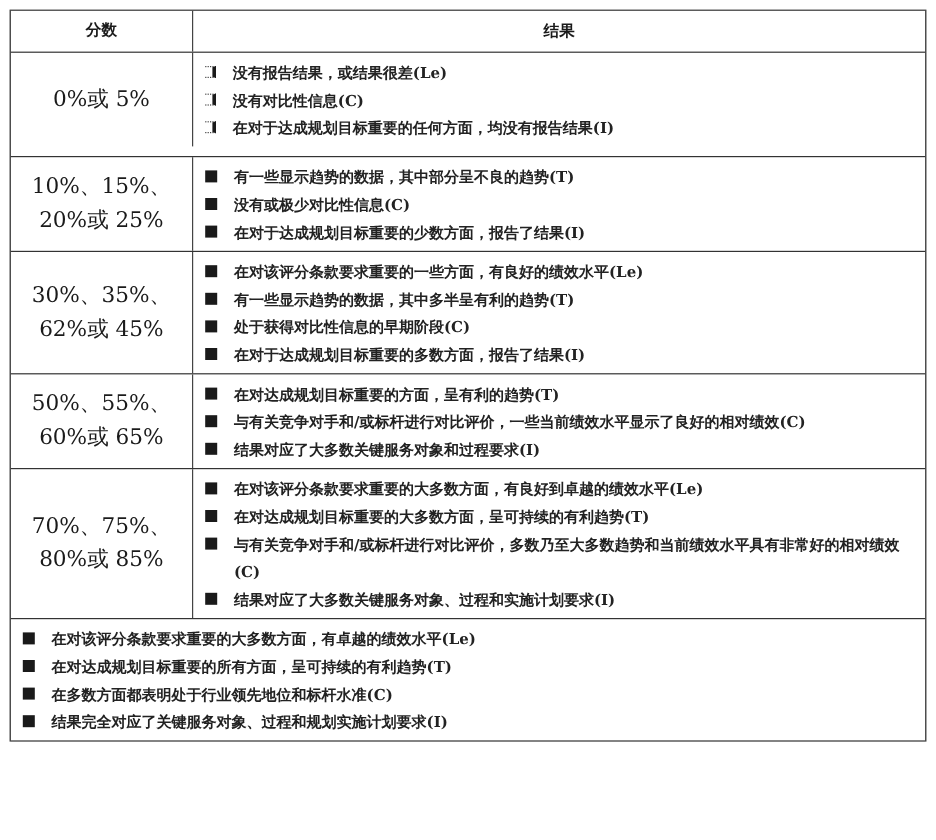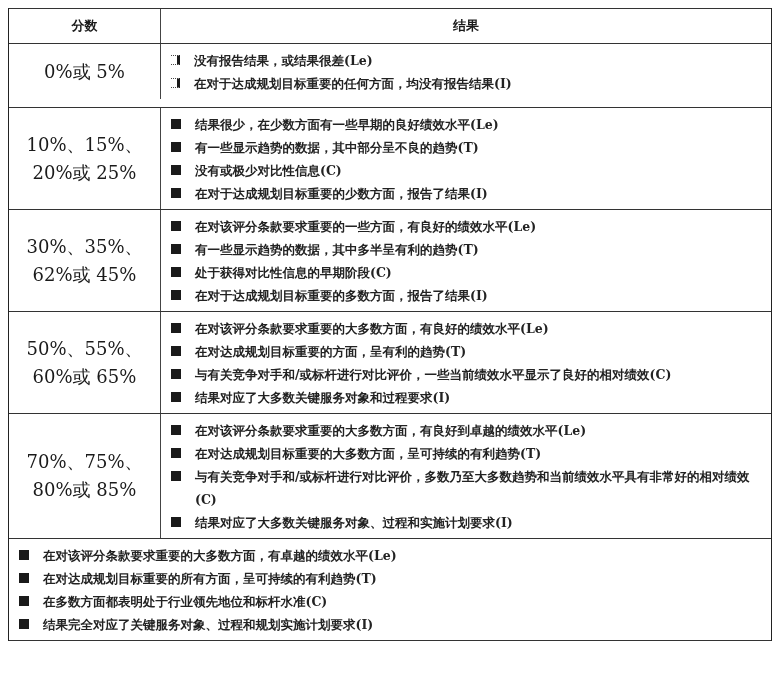--- a/index.html
+++ b/index.html
@@ -105,39 +105,39 @@
         <div>0%或 5%</div>
       </div>
     </div>
     <div class="result">
       <div class="item">
           <span class="bullet faint"></span>
           <span class="item-text">没有报告结果，或结果很差(Le)</span>
         </div>
       <div class="item">
           <span class="bullet faint"></span>
+          <span class="item-text">没有对比性信息(C)</span>
+        </div>
+      <div class="item">
+          <span class="bullet faint"></span>
           <span class="item-text">在对于达成规划目标重要的任何方面，均没有报告结果(I)</span>
         </div>
     </div>
   </div>
 
   <div class="row gap-top">
     <div class="score">
       <div>
         <div>10%、15%、</div>
         <div>20%或 25%</div>
       </div>
     </div>
     <div class="result">
       <div class="item">
           <span class="bullet"></span>
-          <span class="item-text">结果很少，在少数方面有一些早期的良好绩效水平(Le)</span>
-        </div>
-      <div class="item">
-          <span class="bullet"></span>
           <span class="item-text">有一些显示趋势的数据，其中部分呈不良的趋势(T)</span>
         </div>
       <div class="item">
           <span class="bullet"></span>
           <span class="item-text">没有或极少对比性信息(C)</span>
         </div>
       <div class="item">
           <span class="bullet"></span>
           <span class="item-text">在对于达成规划目标重要的少数方面，报告了结果(I)</span>
         </div>
@@ -174,24 +174,20 @@
   <div class="row">
     <div class="score">
       <div>
         <div>50%、55%、</div>
         <div>60%或 65%</div>
       </div>
     </div>
     <div class="result">
       <div class="item">
           <span class="bullet"></span>
-          <span class="item-text">在对该评分条款要求重要的大多数方面，有良好的绩效水平(Le)</span>
-        </div>
-      <div class="item">
-          <span class="bullet"></span>
           <span class="item-text">在对达成规划目标重要的方面，呈有利的趋势(T)</span>
         </div>
       <div class="item">
           <span class="bullet"></span>
           <span class="item-text">与有关竞争对手和/或标杆进行对比评价，一些当前绩效水平显示了良好的相对绩效(C)</span>
         </div>
       <div class="item">
           <span class="bullet"></span>
           <span class="item-text">结果对应了大多数关键服务对象和过程要求(I)</span>
         </div>

